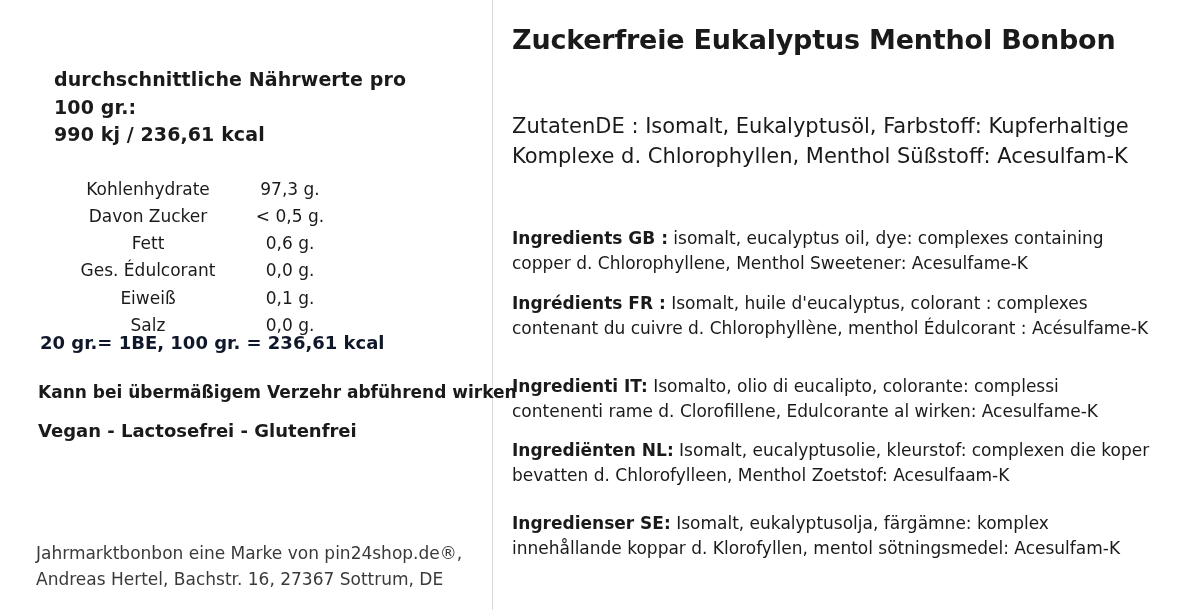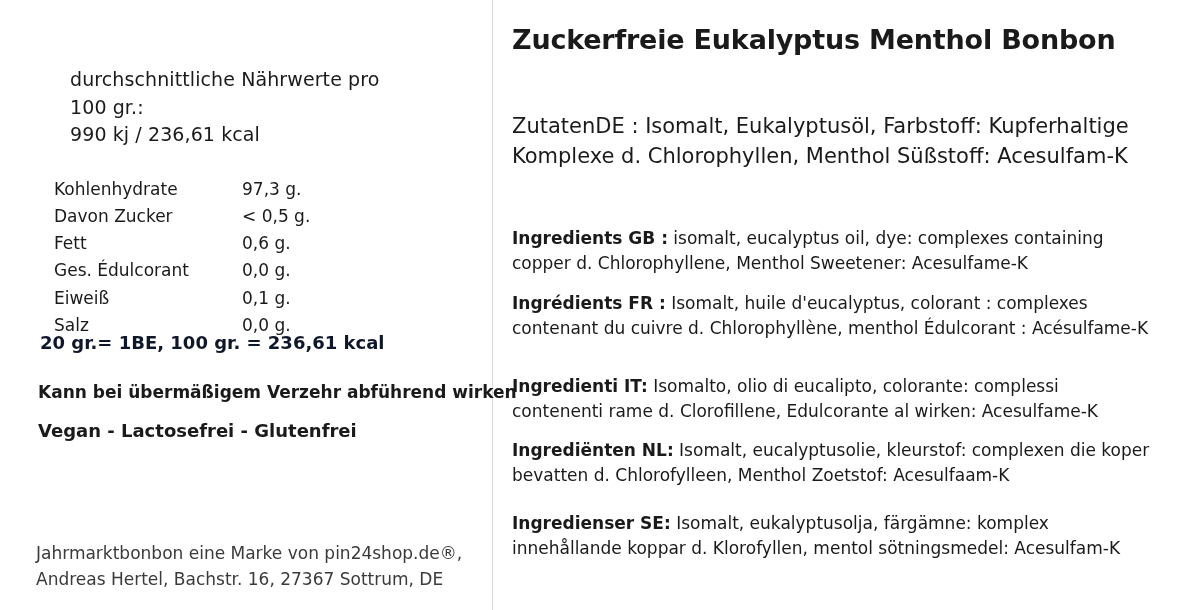--- a/index.html
+++ b/index.html
@@ -36,37 +36,37 @@
     top: 0;
     width: 492px;
     height: 610px;
   }
   .nutrition-heading {
     position: absolute;
     left: 54px;
     top: 66px;
     width: 380px;
     font-size: 19px;
-    font-weight: normal;
+    font-weight: bold;
     line-height: 1.45;
     letter-spacing: 0.1px;
-    margin-left: 16px;
   }
   .nutrition-table {
     position: absolute;
     left: 54px;
     top: 176px;
     width: 286px;
     border-collapse: collapse;
     font-size: 17px;
   }
   .nutrition-table td {
     padding: 1px 0 2px 0;
     line-height: 1.42;
     white-space: nowrap;
+    text-align: center;
   }
   .nutrition-table td.val {
     padding-right: 2px;
   }
   .be-line {
     position: absolute;
     left: 40px;
     top: 332px;
     font-size: 18px;
     font-weight: bold;

